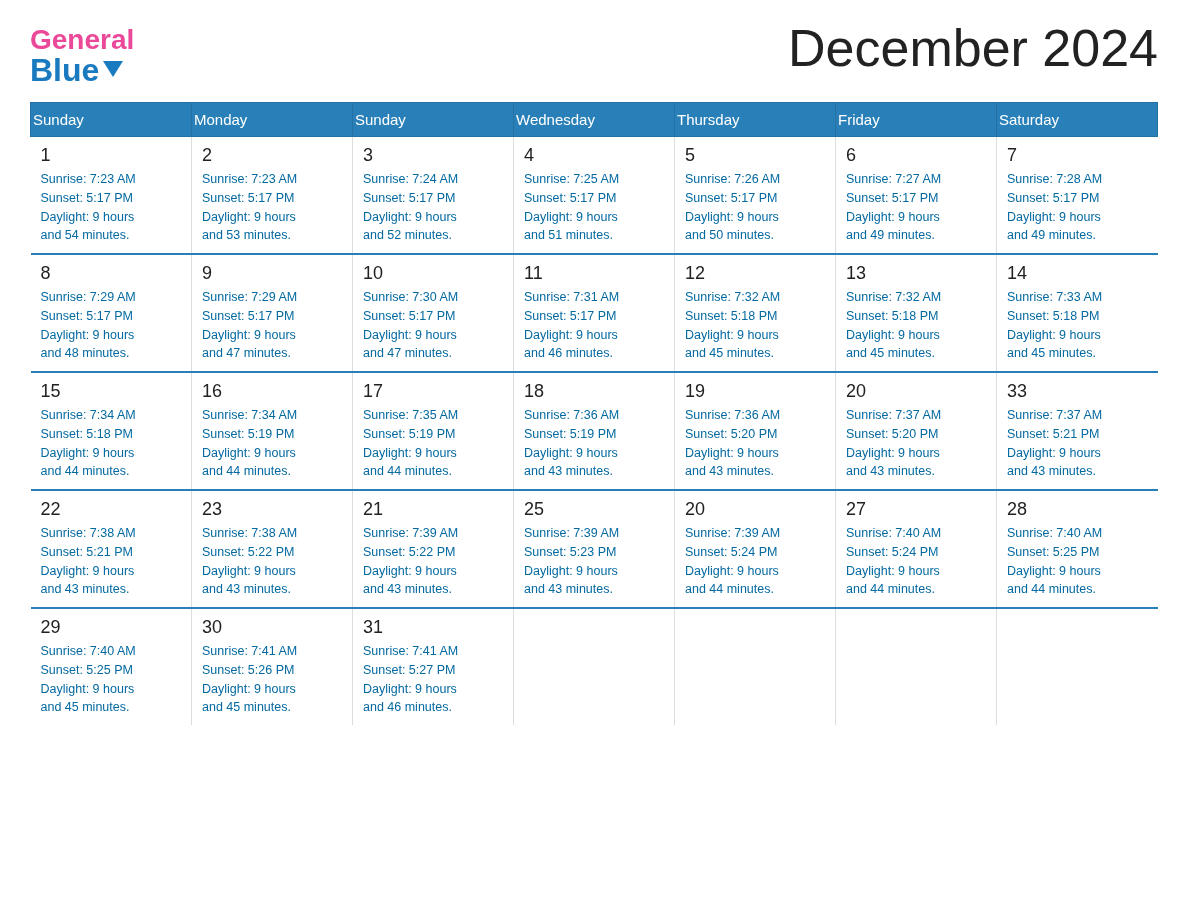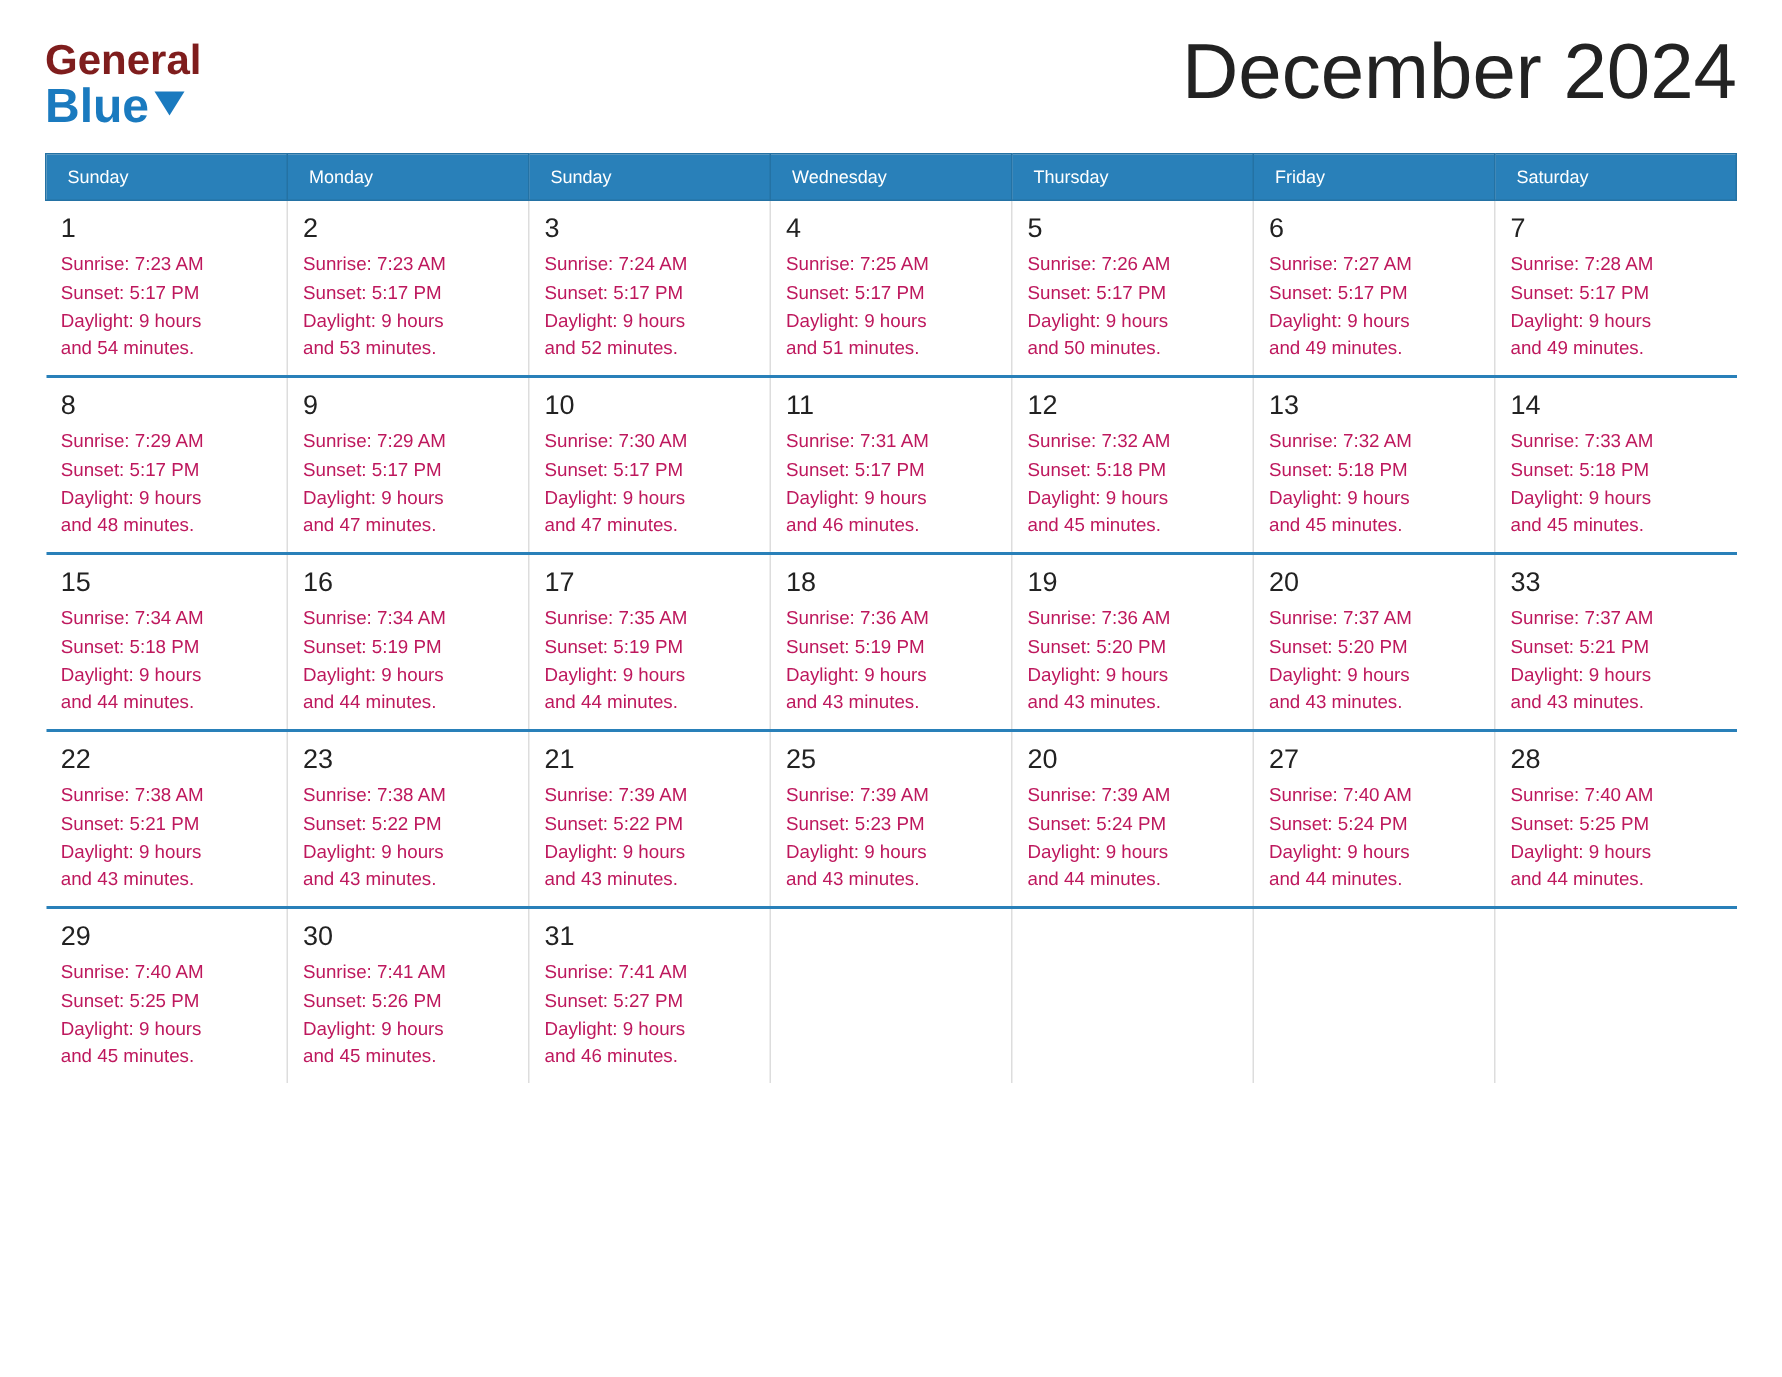--- a/index.html
+++ b/index.html
@@ -18,21 +18,21 @@
     }
     .logo {
       display: flex;
       flex-direction: column;
       align-items: flex-start;
       padding-top: 6px;
     }
     .logo-general {
       font-size: 28px;
       font-weight: bold;
-      color: #7f1d1d;
+      color: #ec4899;
       line-height: 1;
     }
     .logo-blue {
       font-size: 32px;
       font-weight: bold;
       color: #1a7abf;
       line-height: 1;
       display: flex;
       align-items: center;
     }
@@ -62,23 +62,23 @@
     table {
       width: 100%;
       border-collapse: collapse;
       table-layout: fixed;
     }
     thead tr {
       background-color: #2980b9;
     }
     thead th {
       color: #fff;
-      font-size: 12px;
+      font-size: 15px;
       font-weight: normal;
-      padding: 8px 14px;
+      padding: 8px 2px;
       text-align: left;
       border: 1px solid #2472a4;
     }
     tbody tr {
       border-bottom: 2px solid #2980b9;
     }
     tbody td {
       vertical-align: top;
       padding: 8px 10px;
       font-size: 13px;
@@ -92,21 +92,21 @@
     }
     .day-number {
       font-size: 18px;
       font-weight: normal;
       color: #222;
       display: block;
       margin-bottom: 4px;
     }
     .day-info {
       font-size: 12.5px;
-      color: #be185d;
+      color: #0369a1;
       line-height: 1.5;
     }
     tbody tr:last-child {
       border-bottom: none;
     }
     tbody tr td {
       background: #fff;
     }
   </style>
 </head>

